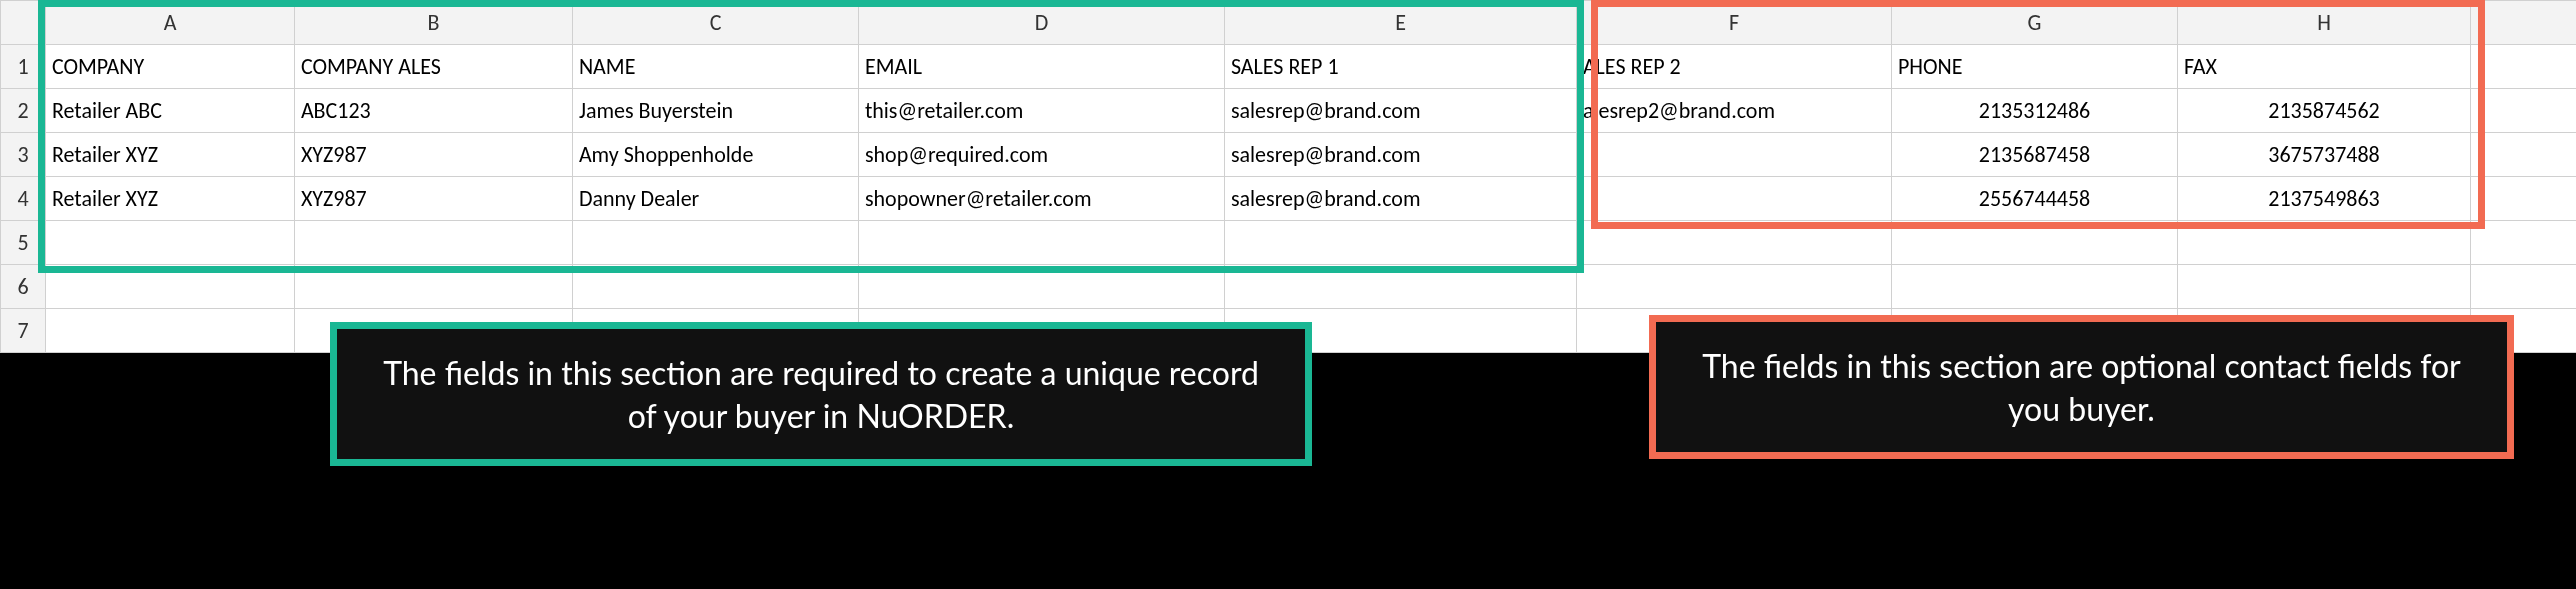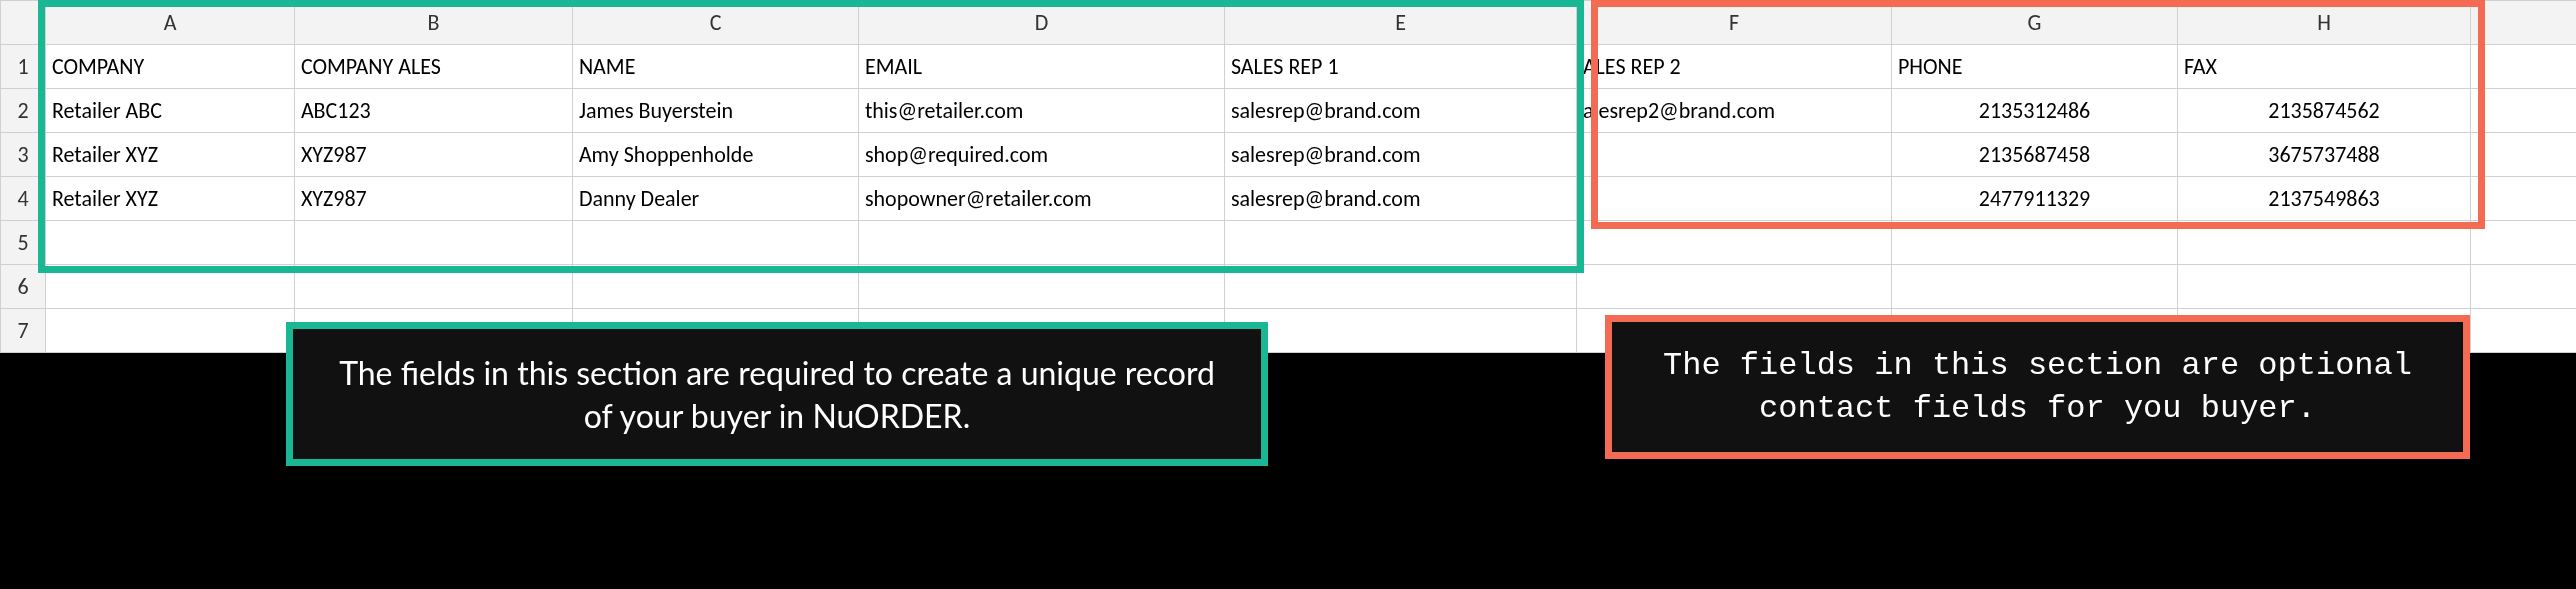--- a/index.html
+++ b/index.html
@@ -67,20 +67,21 @@
     position: absolute;
     background: #111;
     color: #fff;
     font-family: "Lato","Segoe UI",Arial,sans-serif;
     font-size: 32px;
     line-height: 1.35;
     text-align: center;
     padding: 22px 29px;
     border-style: solid;
     border-width: 7.3px;
+    margin-left: 44px;
   }
   .callout-green { border-color: #1ab794; }
   .callout-red   { border-color: #f26b52; }
 </style>
 </head>
 <body>
 
 <div class="sheet">
 <table>
   <colgroup>
@@ -145,21 +146,21 @@
     <td class="txt"></td>
   </tr>
   <tr>
     <td class="rownum">4</td>
     <td class="txt">Retailer XYZ</td>
     <td class="txt">XYZ987</td>
     <td class="txt">Danny Dealer</td>
     <td class="txt">shopowner@retailer.com</td>
     <td class="txt">salesrep@brand.com</td>
     <td class="txt"></td>
-    <td class="num">2477911329</td>
+    <td class="num">2556744458</td>
     <td class="num">2137549863</td>
     <td class="txt"></td>
   </tr>
   <tr>
     <td class="rownum">5</td>
     <td></td>
           <td></td>
           <td></td>
           <td></td>
           <td></td>
@@ -193,14 +194,14 @@
           <td></td>
   </tr>
 </tbody>
     </table>
 </div>
 
 <div class="hlbox hl-green" style="left:38px; top:0px; width:1546px; height:273px;"></div>
 <div class="hlbox hl-red" style="left:1591px; top:0px; width:894px; height:229px;"></div>
 
 <div class="callout callout-green" style="left:286px; top:322px; width:982px;">The fields in this section are required to create a unique record of your buyer in NuORDER.</div>
-<div class="callout callout-red" style="left:1605px; top:315px; width:865px;font-family:Liberation Mono, monospace;">The fields in this section are optional contact fields for you buyer.</div>
+<div class="callout callout-red" style="left:1605px; top:315px; width:865px;">The fields in this section are optional contact fields for you buyer.</div>
 
 
 </body></html>

